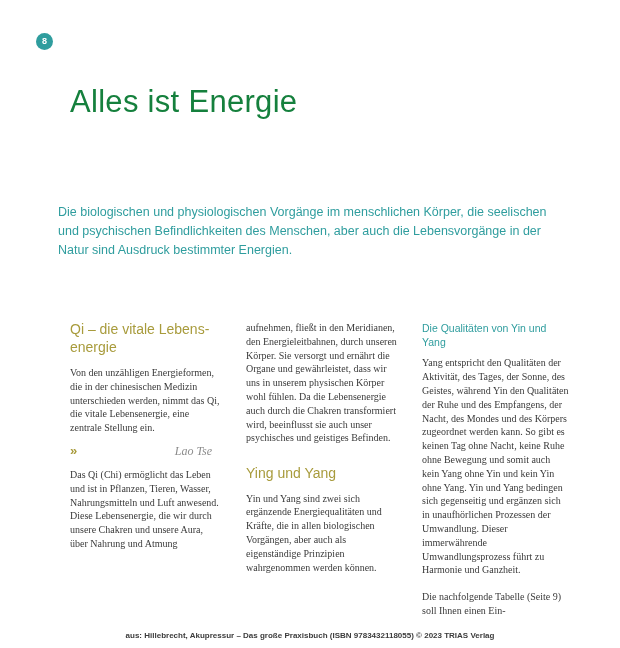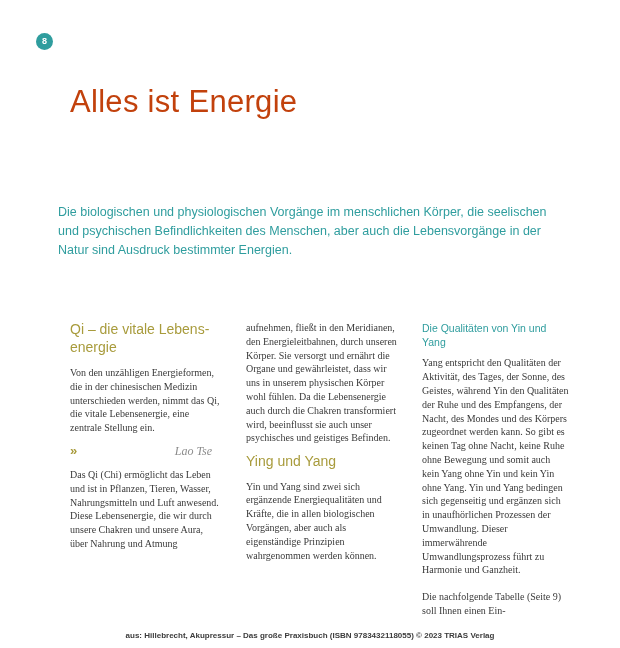--- a/index.html
+++ b/index.html
@@ -15,42 +15,42 @@
   .badge {
     position:absolute; left:36px; top:33px;
     width:17px; height:17px; border-radius:50%;
     background:#2f9d9e; color:#ffffff;
     font-size:9px; line-height:17px; text-align:center;
     font-weight:bold;
   }
   .title {
     position:absolute; left:70px; top:84px;
     font-size:31px; font-weight:400; letter-spacing:0.3px;
-    color:#c2410c;
+    color:#15803d;
     font-family:"Liberation Sans", sans-serif;
     text-align:center;
   }
   .intro {
     position:absolute; left:58px; top:203px; width:490px;
     font-size:12.5px; line-height:1.5;
     color:#2f9d9e;
   }
   .columns {
     position:absolute; left:70px; top:321px;
     display:grid;
     grid-template-columns:152px 152px 148px;
     column-gap:24px;
   }
   .col { min-width:0; }
   .colhead-gold {
     font-size:14px; font-weight:400; color:#a89b3c;
     line-height:1.25; margin-bottom:10px;
     font-family:"Liberation Sans", sans-serif;
   }
-  .colhead-gold.mt { margin-top:8px; margin-bottom:9px; }
+  .colhead-gold.mt { margin-top:20px; margin-bottom:9px; }
   .colhead-teal {
     font-size:10.5px; font-weight:normal; color:#2f9d9e;
     line-height:1.35; margin-bottom:7px;
     font-family:"Liberation Sans", sans-serif;
   }
   .body {
     font-family:"Liberation Serif", serif;
     font-size:10px; line-height:1.38; color:#3a3a3a;
     text-align:left;
   }

